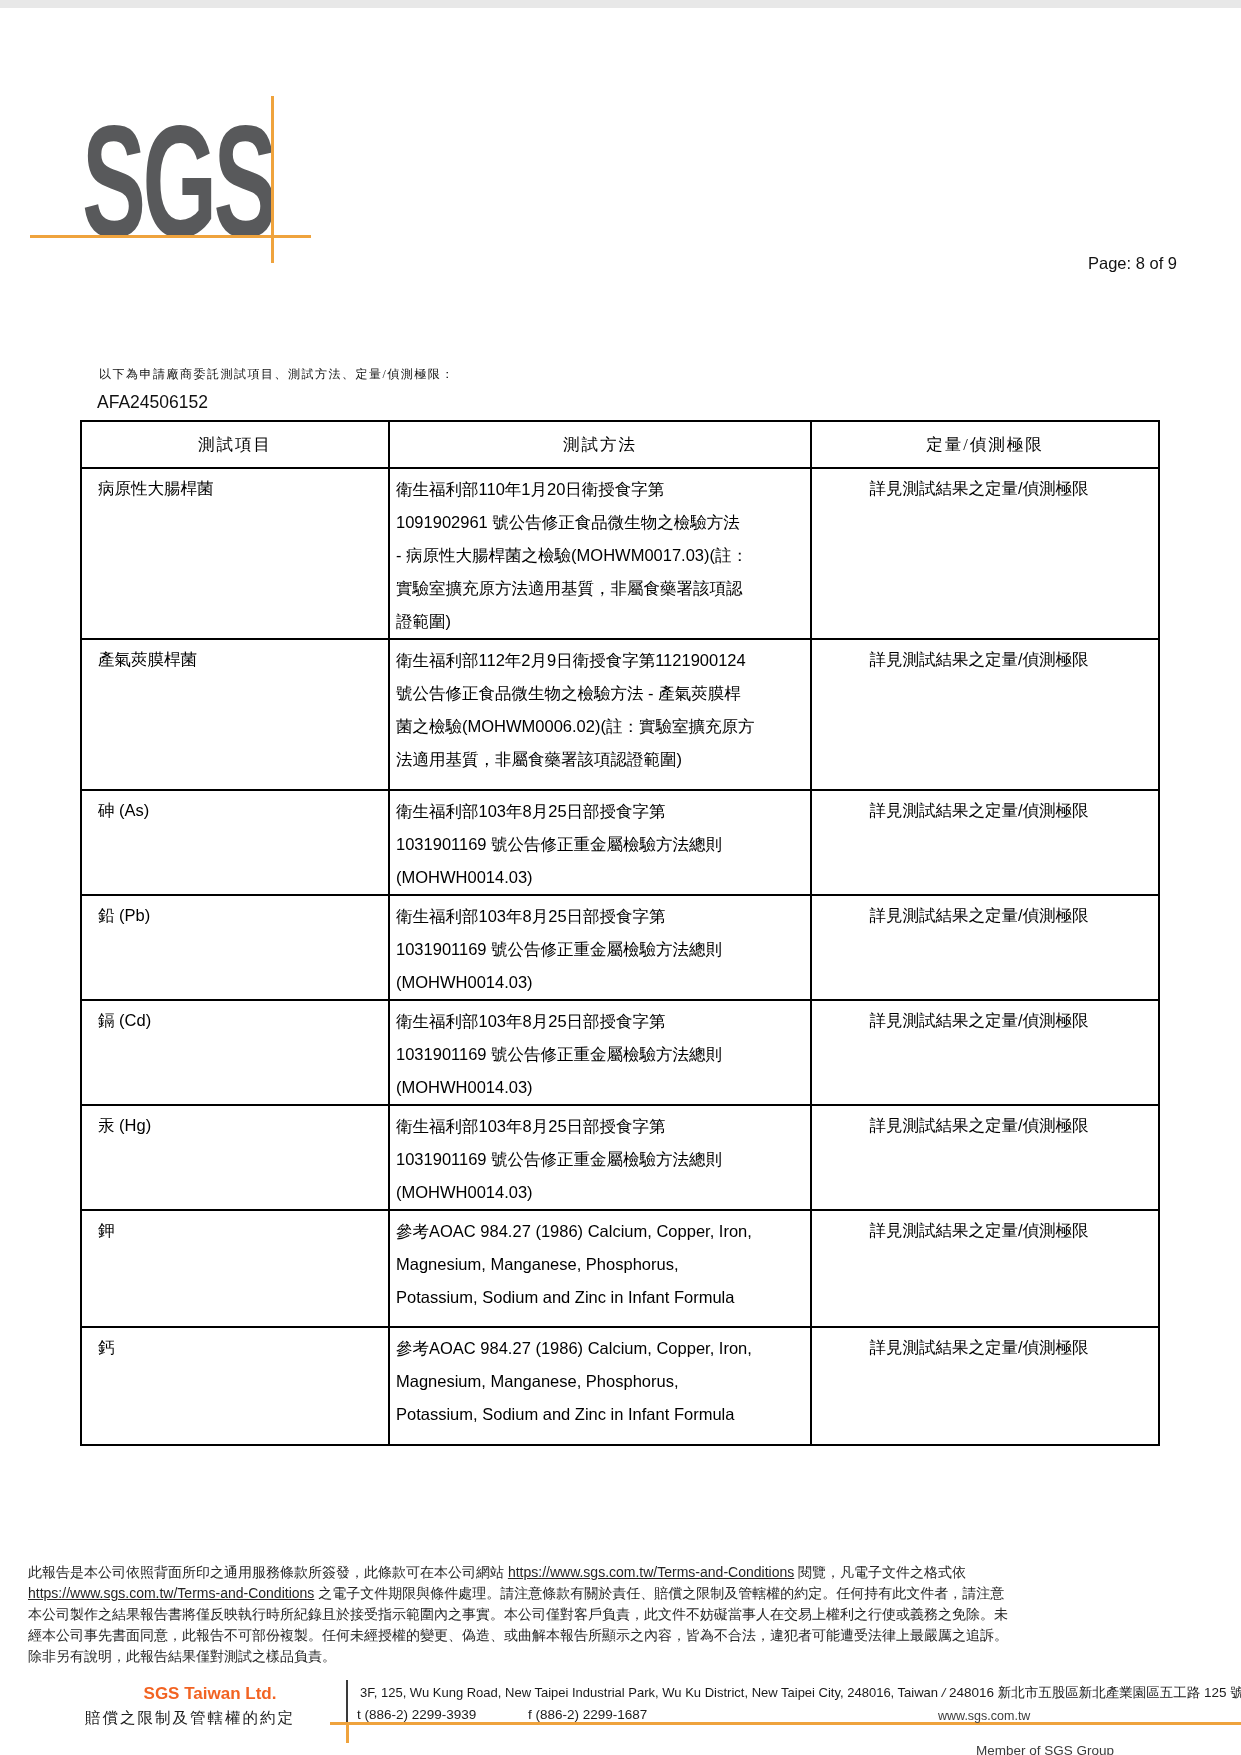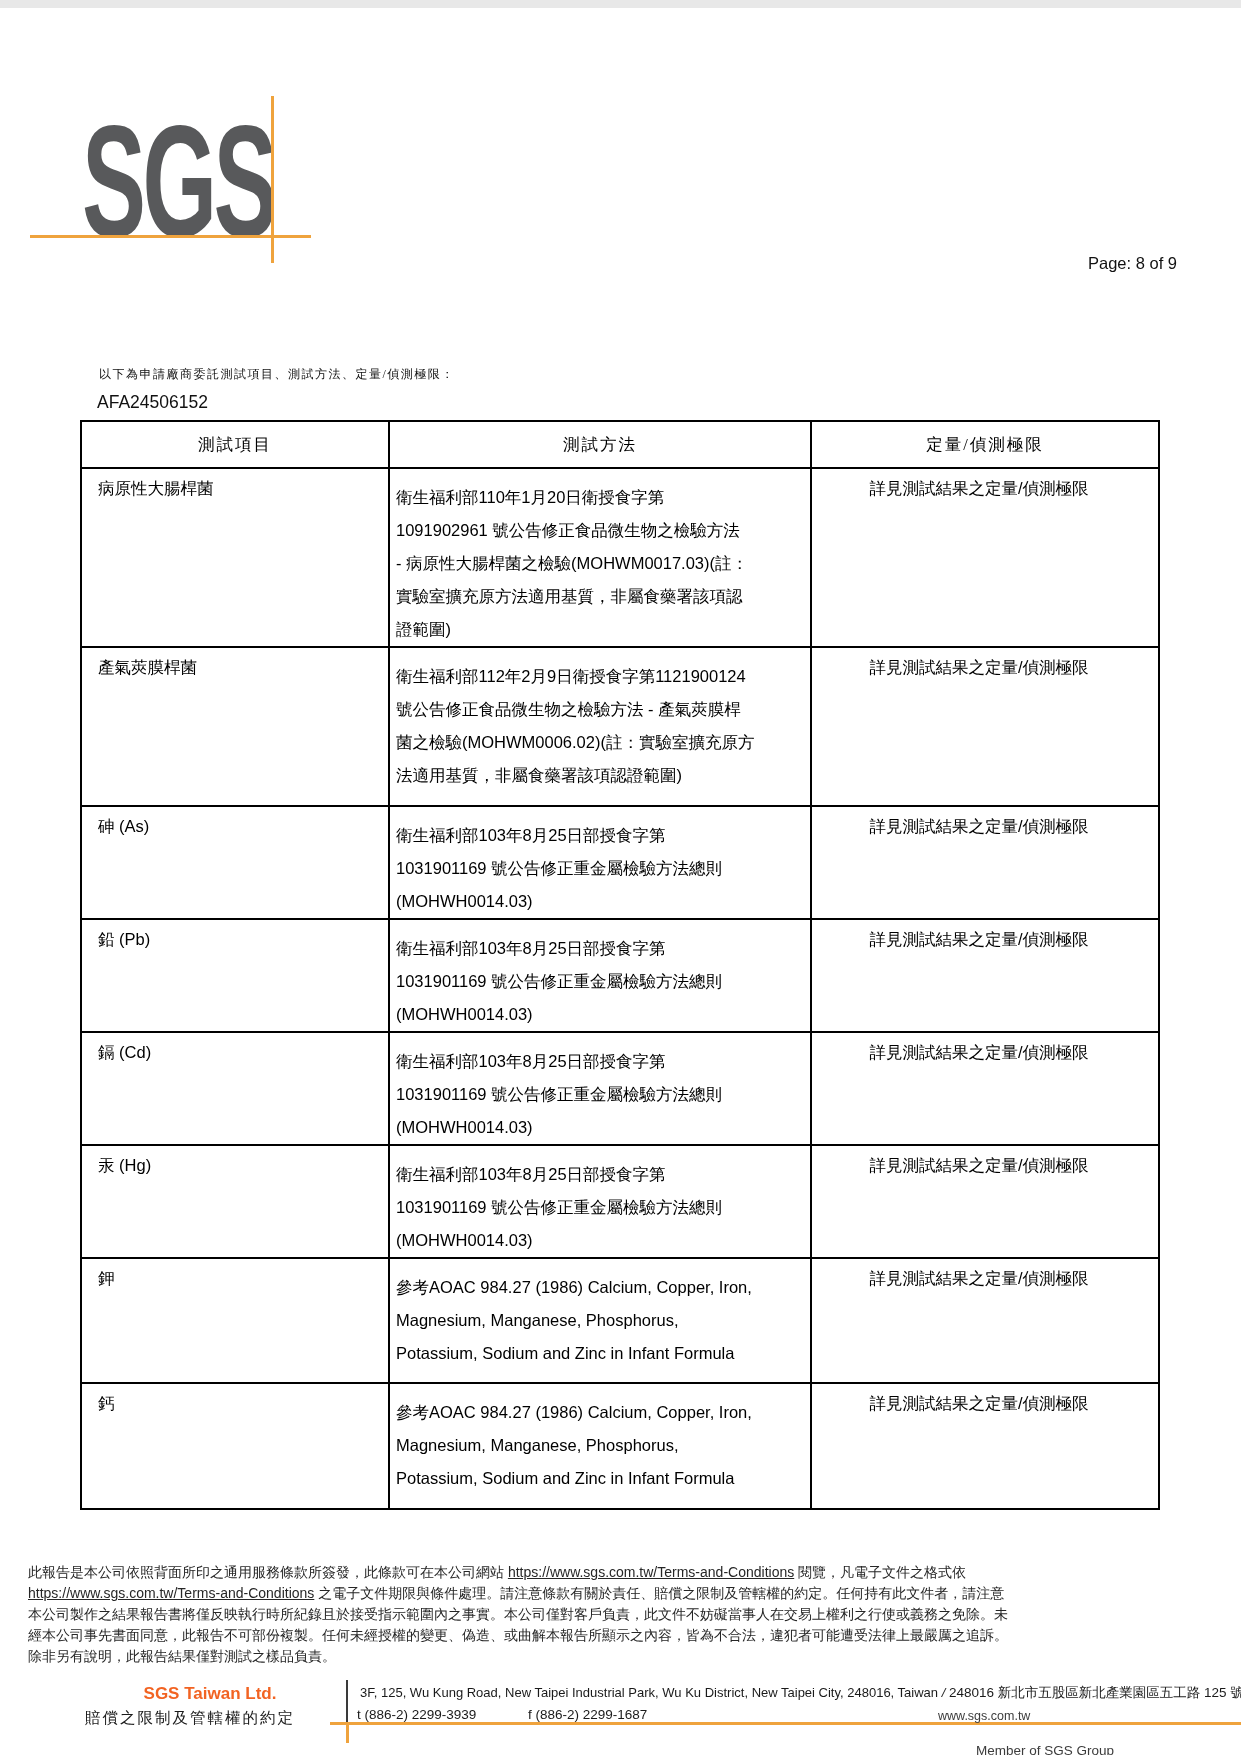--- a/index.html
+++ b/index.html
@@ -37,21 +37,21 @@
     position:absolute;left:80px;top:412px;width:1078px;
     border-collapse:collapse;table-layout:fixed;
   }
   .test-table th,.test-table td{border:2px solid #000;vertical-align:top;}
   .test-table th{
     height:43px;font-family:"Liberation Serif",serif;font-weight:normal;
     font-size:16.5px;text-align:center;vertical-align:middle;letter-spacing:2px;
   }
   .test-table td{font-size:16.5px;line-height:33px;}
   .td-item{padding:3px 8px 0 16px;}
-  .td-method{padding:12px 6px 0 6px;white-space:pre-line;}
+  .td-method{padding:4px 6px 0 6px;white-space:pre-line;}
   .td-limit{padding:3px 16px 0 4px;text-align:center;}
   tbody tr:nth-child(1) td{height:165px;}
   tbody tr:nth-child(2) td{height:145px;}
   tbody tr:nth-child(3) td{height:93px;}
   tbody tr:nth-child(4) td{height:93px;}
   tbody tr:nth-child(5) td{height:93px;}
   tbody tr:nth-child(6) td{height:93px;}
   tbody tr:nth-child(7) td{height:111px;}
   tbody tr:nth-child(8) td{height:112px;}
   

